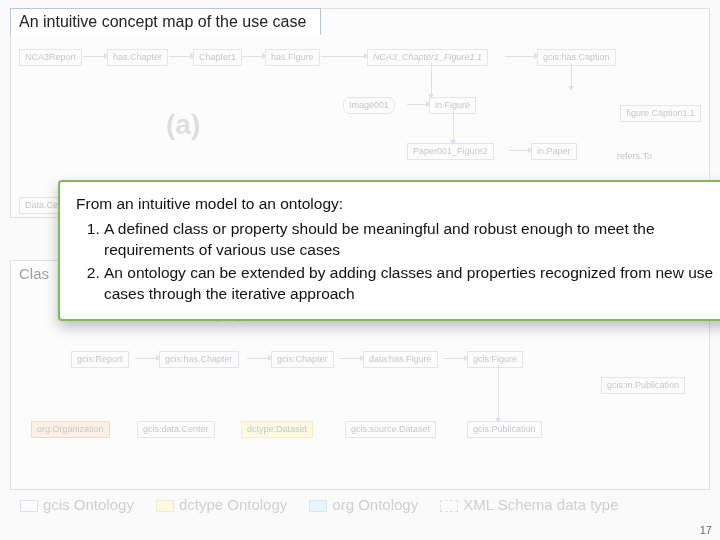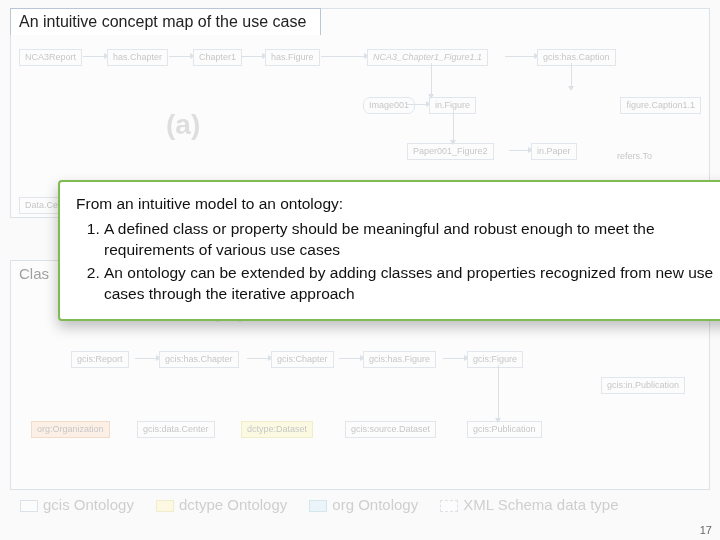--- a/index.html
+++ b/index.html
@@ -45,25 +45,25 @@
     <div class="node" style="left:96px;top:40px;">has.Chapter</div>
     <div class="arr" style="left:158px;top:47px;width:22px;"></div>
     <div class="node" style="left:182px;top:40px;">Chapter1</div>
     <div class="arr" style="left:230px;top:47px;width:22px;"></div>
     <div class="node" style="left:254px;top:40px;">has.Figure</div>
     <div class="arr" style="left:310px;top:47px;width:44px;"></div>
     <div class="node" style="left:356px;top:40px;font-style:italic;">NCA3_Chapter1_Figure1.1</div>
     <div class="arr" style="left:494px;top:47px;width:30px;"></div>
     <div class="node" style="left:526px;top:40px;">gcis:has.Caption</div>
 
-    <div class="node" style="right:8px;top:88px;">figure.Caption1.1</div>
+    <div class="node" style="right:8px;top:96px;">figure.Caption1.1</div>
     <div class="arrV" style="left:560px;top:54px;height:24px;"></div>
     <div class="node" style="right:52px;top:140px;font-size:9px;border:none;background:none;">refers.To</div>
 
-    <div class="node" style="left:352px;top:88px;border-radius:7px;">Image001</div>
+    <div class="node" style="left:332px;top:88px;border-radius:7px;">Image001</div>
     <div class="arr" style="left:396px;top:95px;width:20px;"></div>
     <div class="node" style="left:418px;top:88px;">in.Figure</div>
     <div class="arrV" style="left:420px;top:54px;height:32px;"></div>
 
     <div class="node" style="left:396px;top:134px;">Paper001_Figure2</div>
     <div class="arr" style="left:498px;top:141px;width:20px;"></div>
     <div class="node" style="left:520px;top:134px;">in.Paper</div>
     <div class="arrV" style="left:442px;top:102px;height:30px;"></div>
 
     <div class="node" style="left:8px;top:188px;">Data.Ce</div>
@@ -73,21 +73,21 @@
     <div class="panelB-title">Clas</div>
     <span style="position:absolute;right:14px;top:44px;font-size:9px;color:#888;">ing</span>
     <div class="big-label" style="left:200px;top:30px;opacity:.5;">(b)</div>
 
     <div class="node" style="left:60px;top:90px;">gcis:Report</div>
     <div class="arr" style="left:124px;top:97px;width:22px;"></div>
     <div class="node" style="left:148px;top:90px;">gcis:has.Chapter</div>
     <div class="arr" style="left:236px;top:97px;width:22px;"></div>
     <div class="node" style="left:260px;top:90px;">gcis:Chapter</div>
     <div class="arr" style="left:328px;top:97px;width:22px;"></div>
-    <div class="node" style="left:352px;top:90px;">gcis:has.Figure</div>
+    <div class="node" style="left:352px;top:90px;">data:has.Figure</div>
     <div class="arr" style="left:432px;top:97px;width:22px;"></div>
     <div class="node" style="left:456px;top:90px;">gcis:Figure</div>
 
     <div class="node" style="right:24px;top:116px;">gcis:in.Publication</div>
 
     <div class="node orange" style="left:20px;top:160px;">org:Organization</div>
     <div class="node" style="left:126px;top:160px;">gcis:data.Center</div>
     <div class="node yellow" style="left:230px;top:160px;">dctype:Dataset</div>
     <div class="node" style="left:334px;top:160px;">gcis:source.Dataset</div>
     <div class="node" style="left:456px;top:160px;">gcis:Publication</div>

